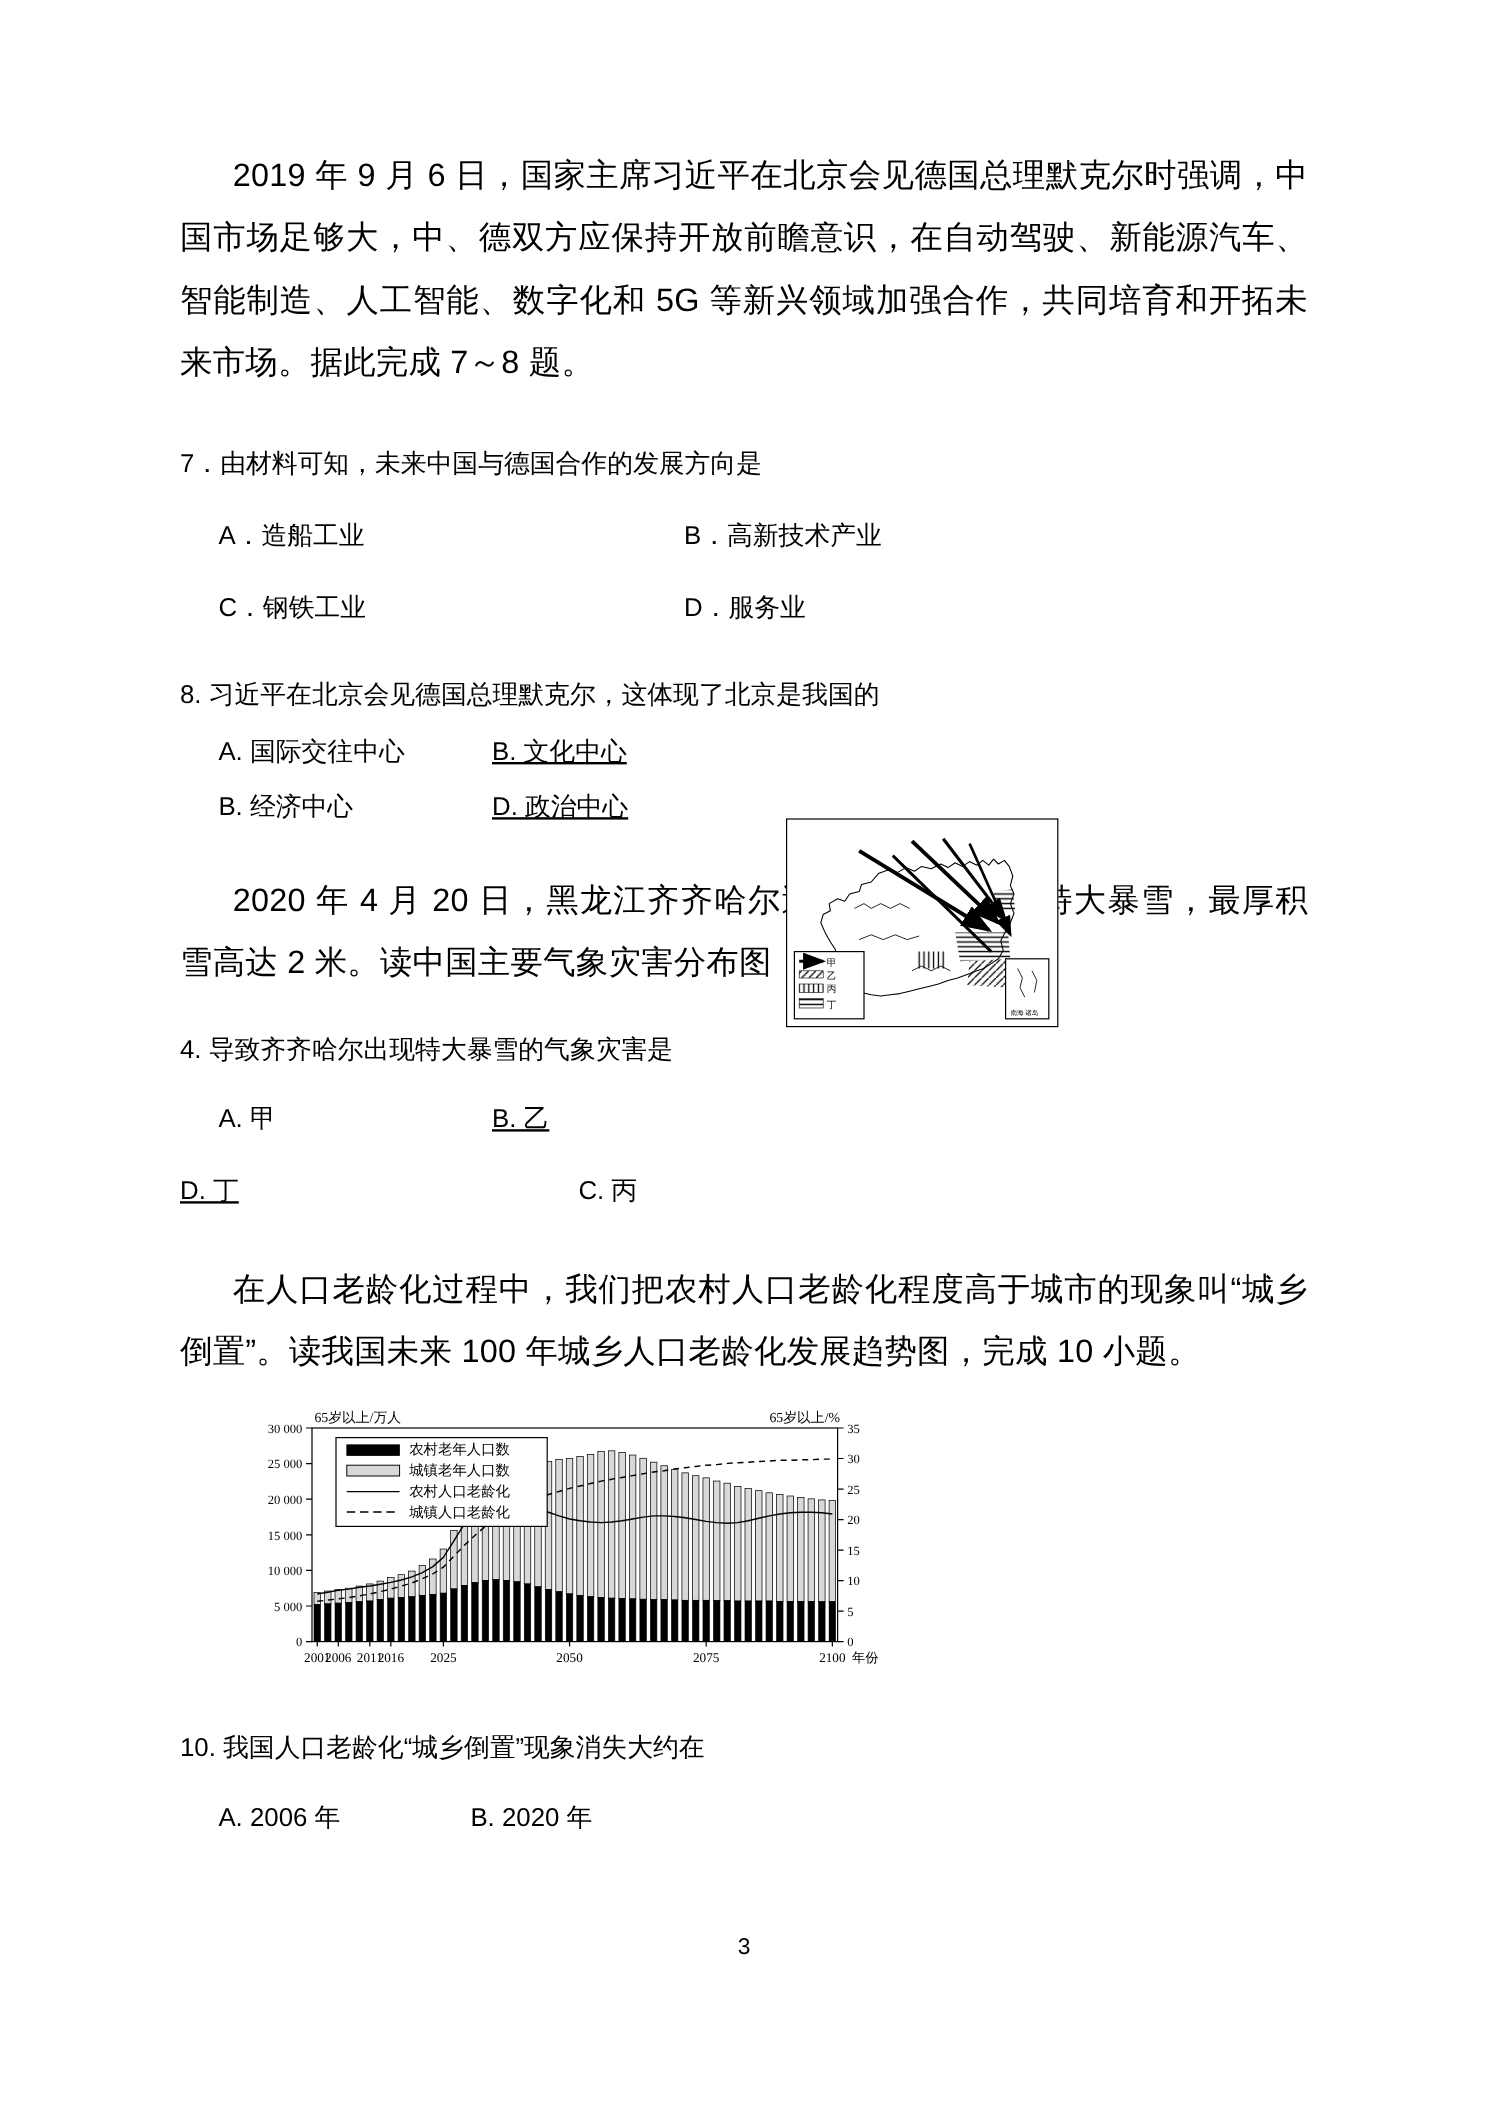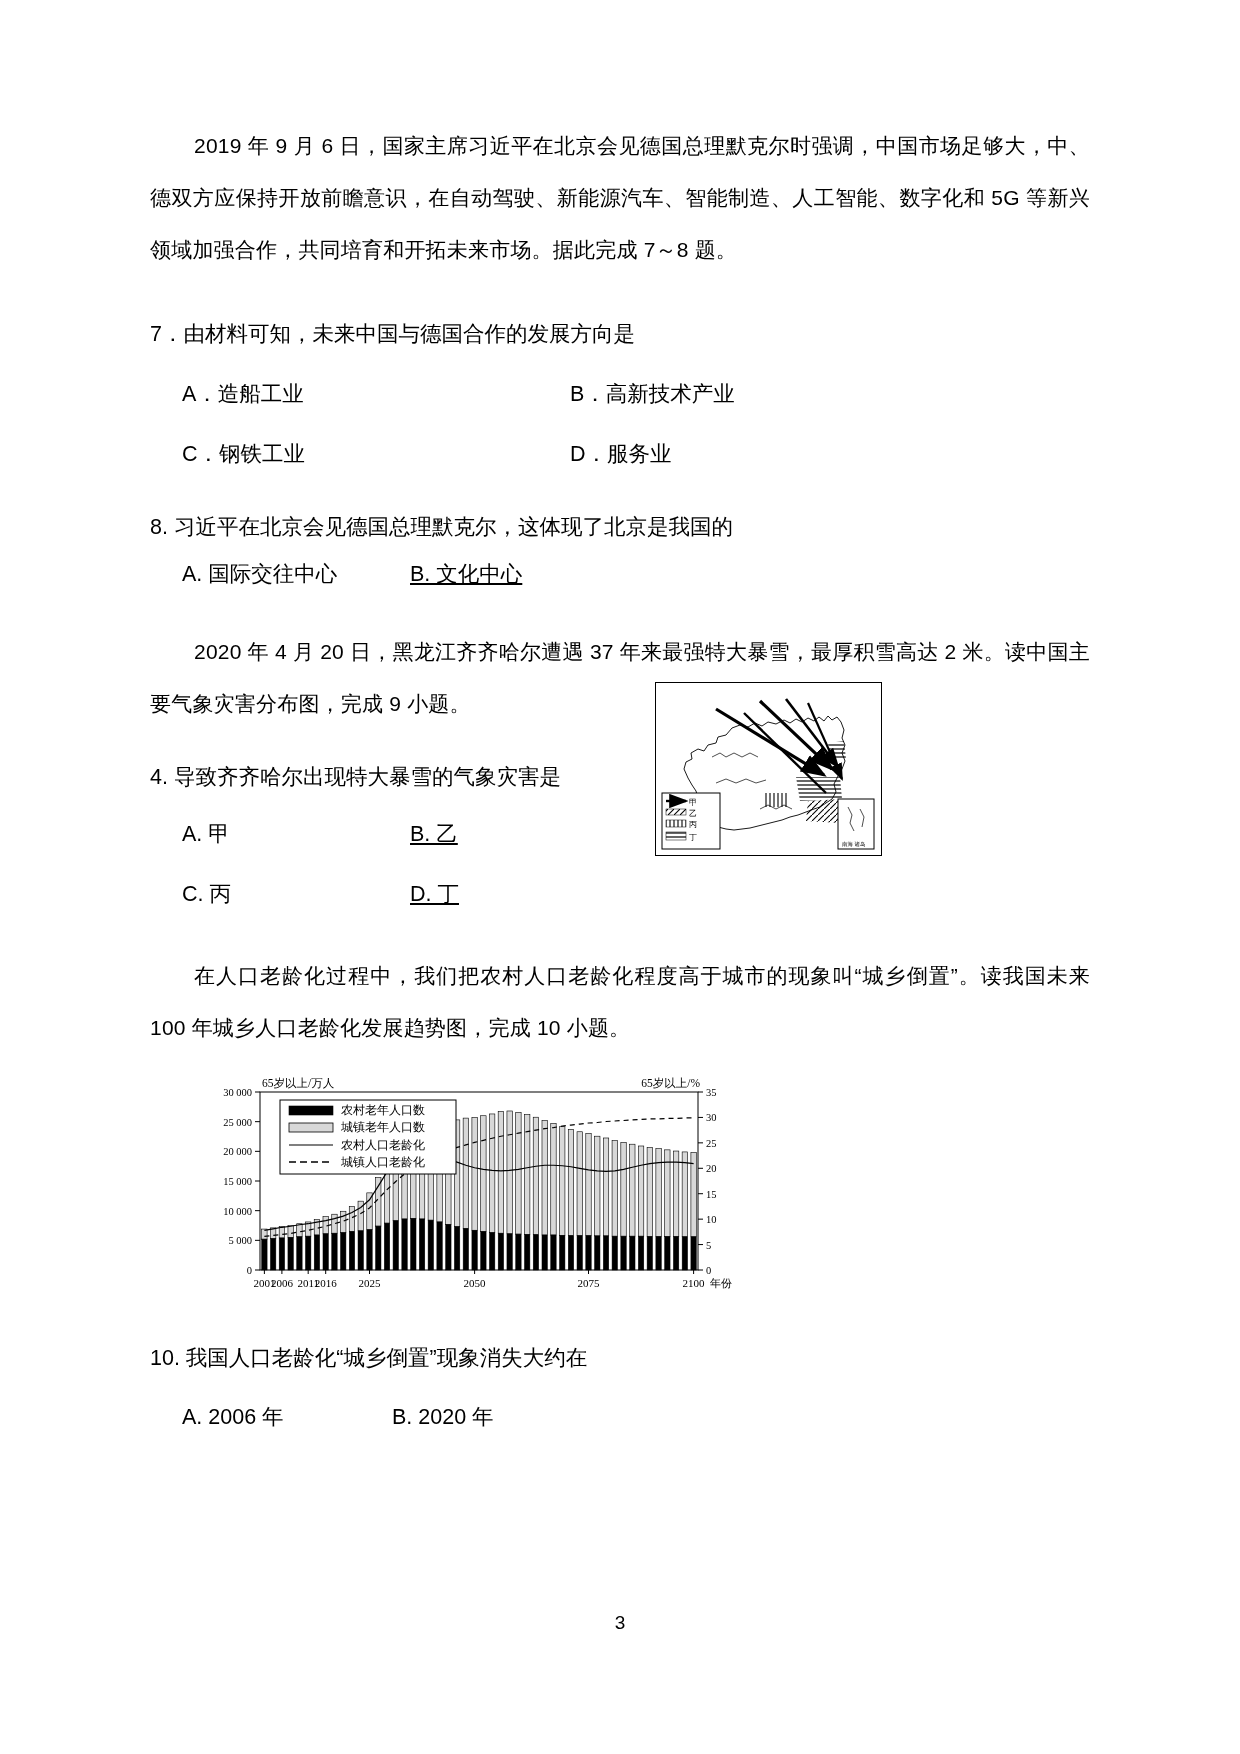--- a/index.html
+++ b/index.html
@@ -23,21 +23,21 @@
     box-sizing: border-box;
   }
   .content {
     position: absolute;
     left: 150px;
     top: 120px;
     width: 940px;
   }
   
   .para {
-    font-size: 21px;
+    font-size: 27px;
     line-height: 52px;
     text-align: justify;
     text-justify: inter-ideograph;
     letter-spacing: 0.2px;
   }
   .para.indent {
     text-indent: 44px;
   }
   .qline {
     font-size: 21.5px;
@@ -123,35 +123,39 @@
       <span class="opt opt-b">D．服务业</span>
     </div>
 
     <div class="spacer-sm"></div>
 
     <div class="qline tight">8. 习近平在北京会见德国总理默克尔，这体现了北京是我国的</div>
     <div class="opts tight">
       <span class="opt opt-a2">A. 国际交往中心</span>
       <span class="opt opt-b2">B. 文化中心</span>
     </div>
+    <div class="opts tight">
+      <span class="opt opt-a2">B. 经济中心</span>
+      <span class="opt opt-b2">D. 政治中心</span>
+    </div>
 
     <div class="spacer-md"></div>
 
     <div class="para indent">2020 年 4 月 20 日，黑龙江齐齐哈尔遭遇 37 年来最强特大暴雪，最厚积雪高达 2 米。读中国主要气象灾害分布图，完成 9 小题。</div>
 
     <div class="spacer-sm"></div>
 
     <div class="qline tight">4. 导致齐齐哈尔出现特大暴雪的气象灾害是</div>
     <div class="opts">
       <span class="opt opt-a2">A. 甲</span>
       <span class="opt opt-b2">B. 乙</span>
     </div>
     <div class="opts">
+      <span class="opt opt-b2">D. 丁</span>
       <span class="opt opt-a2">C. 丙</span>
-      <span class="opt opt-b2">D. 丁</span>
     </div>
 
     <div class="spacer-md"></div>
 
     <div class="para indent">在人口老龄化过程中，我们把农村人口老龄化程度高于城市的现象叫“城乡倒置”。读我国未来 100 年城乡人口老龄化发展趋势图，完成 10 小题。</div>
 
     <div class="chart-wrap">
       <svg id="chart-svg" width="560" height="235" viewBox="0 0 560 235">
           <rect x="62" y="18" width="438" height="178" fill="#fff" stroke="#000" stroke-width="1"></rect>
           <defs></defs>

